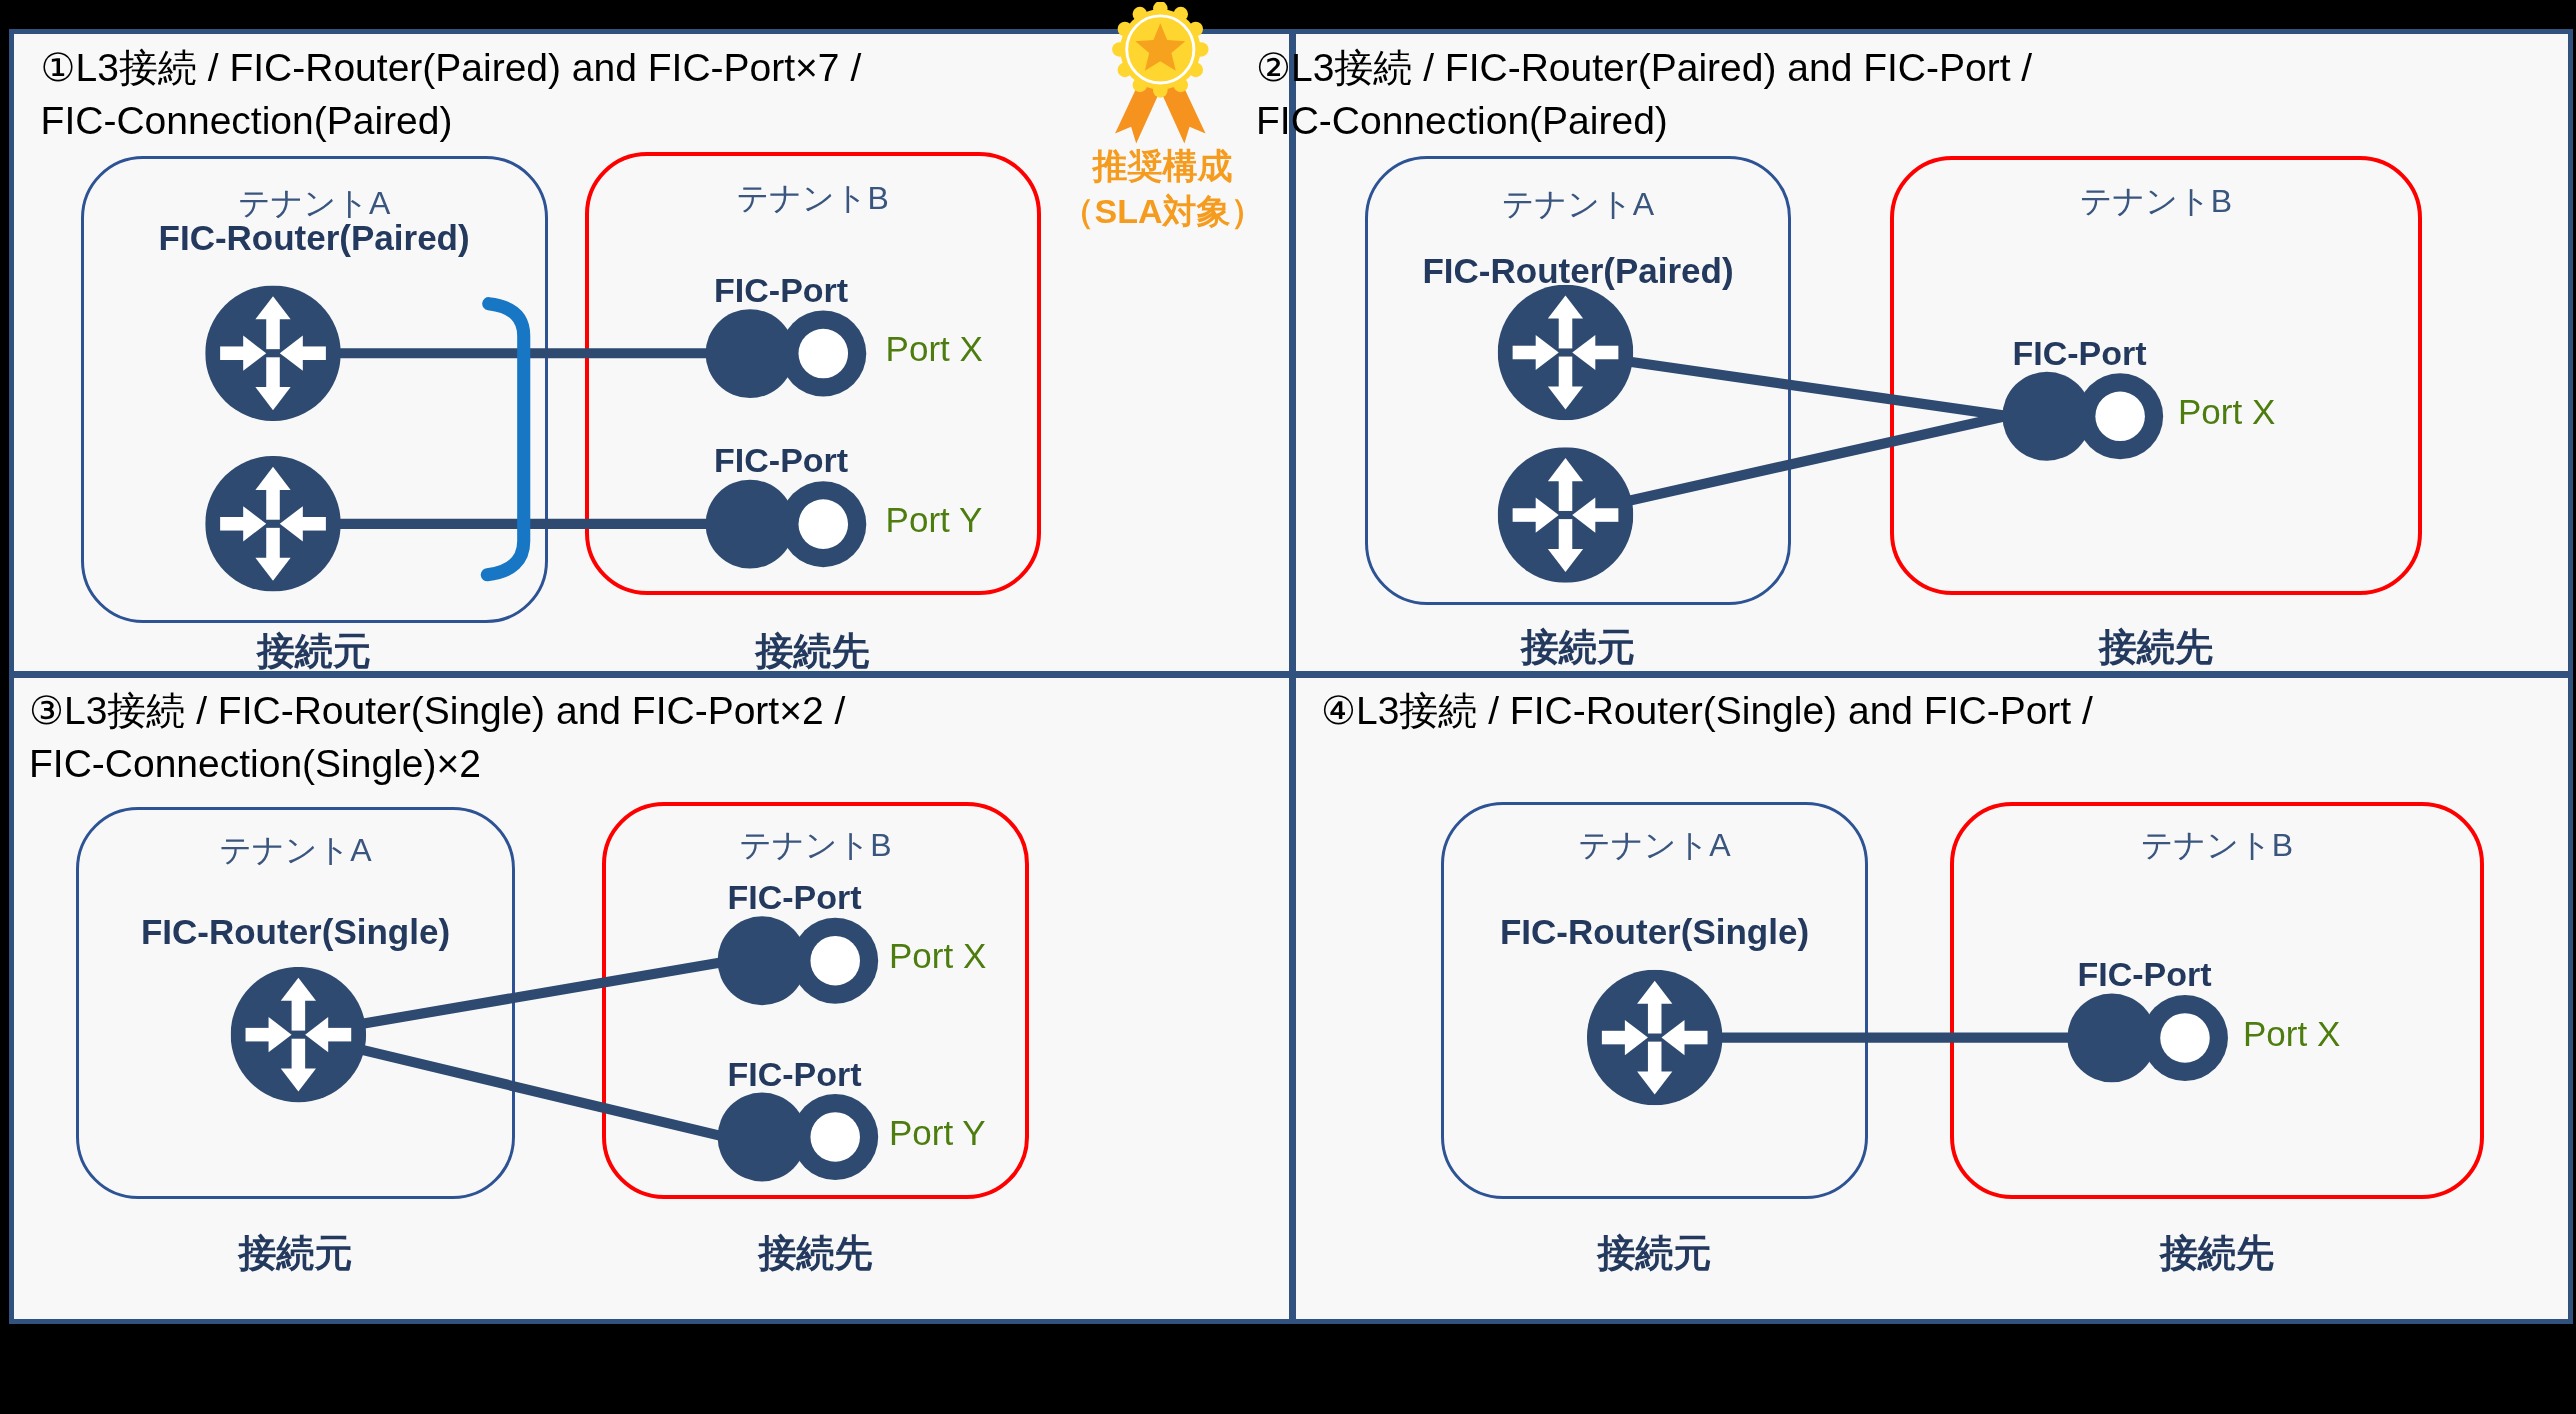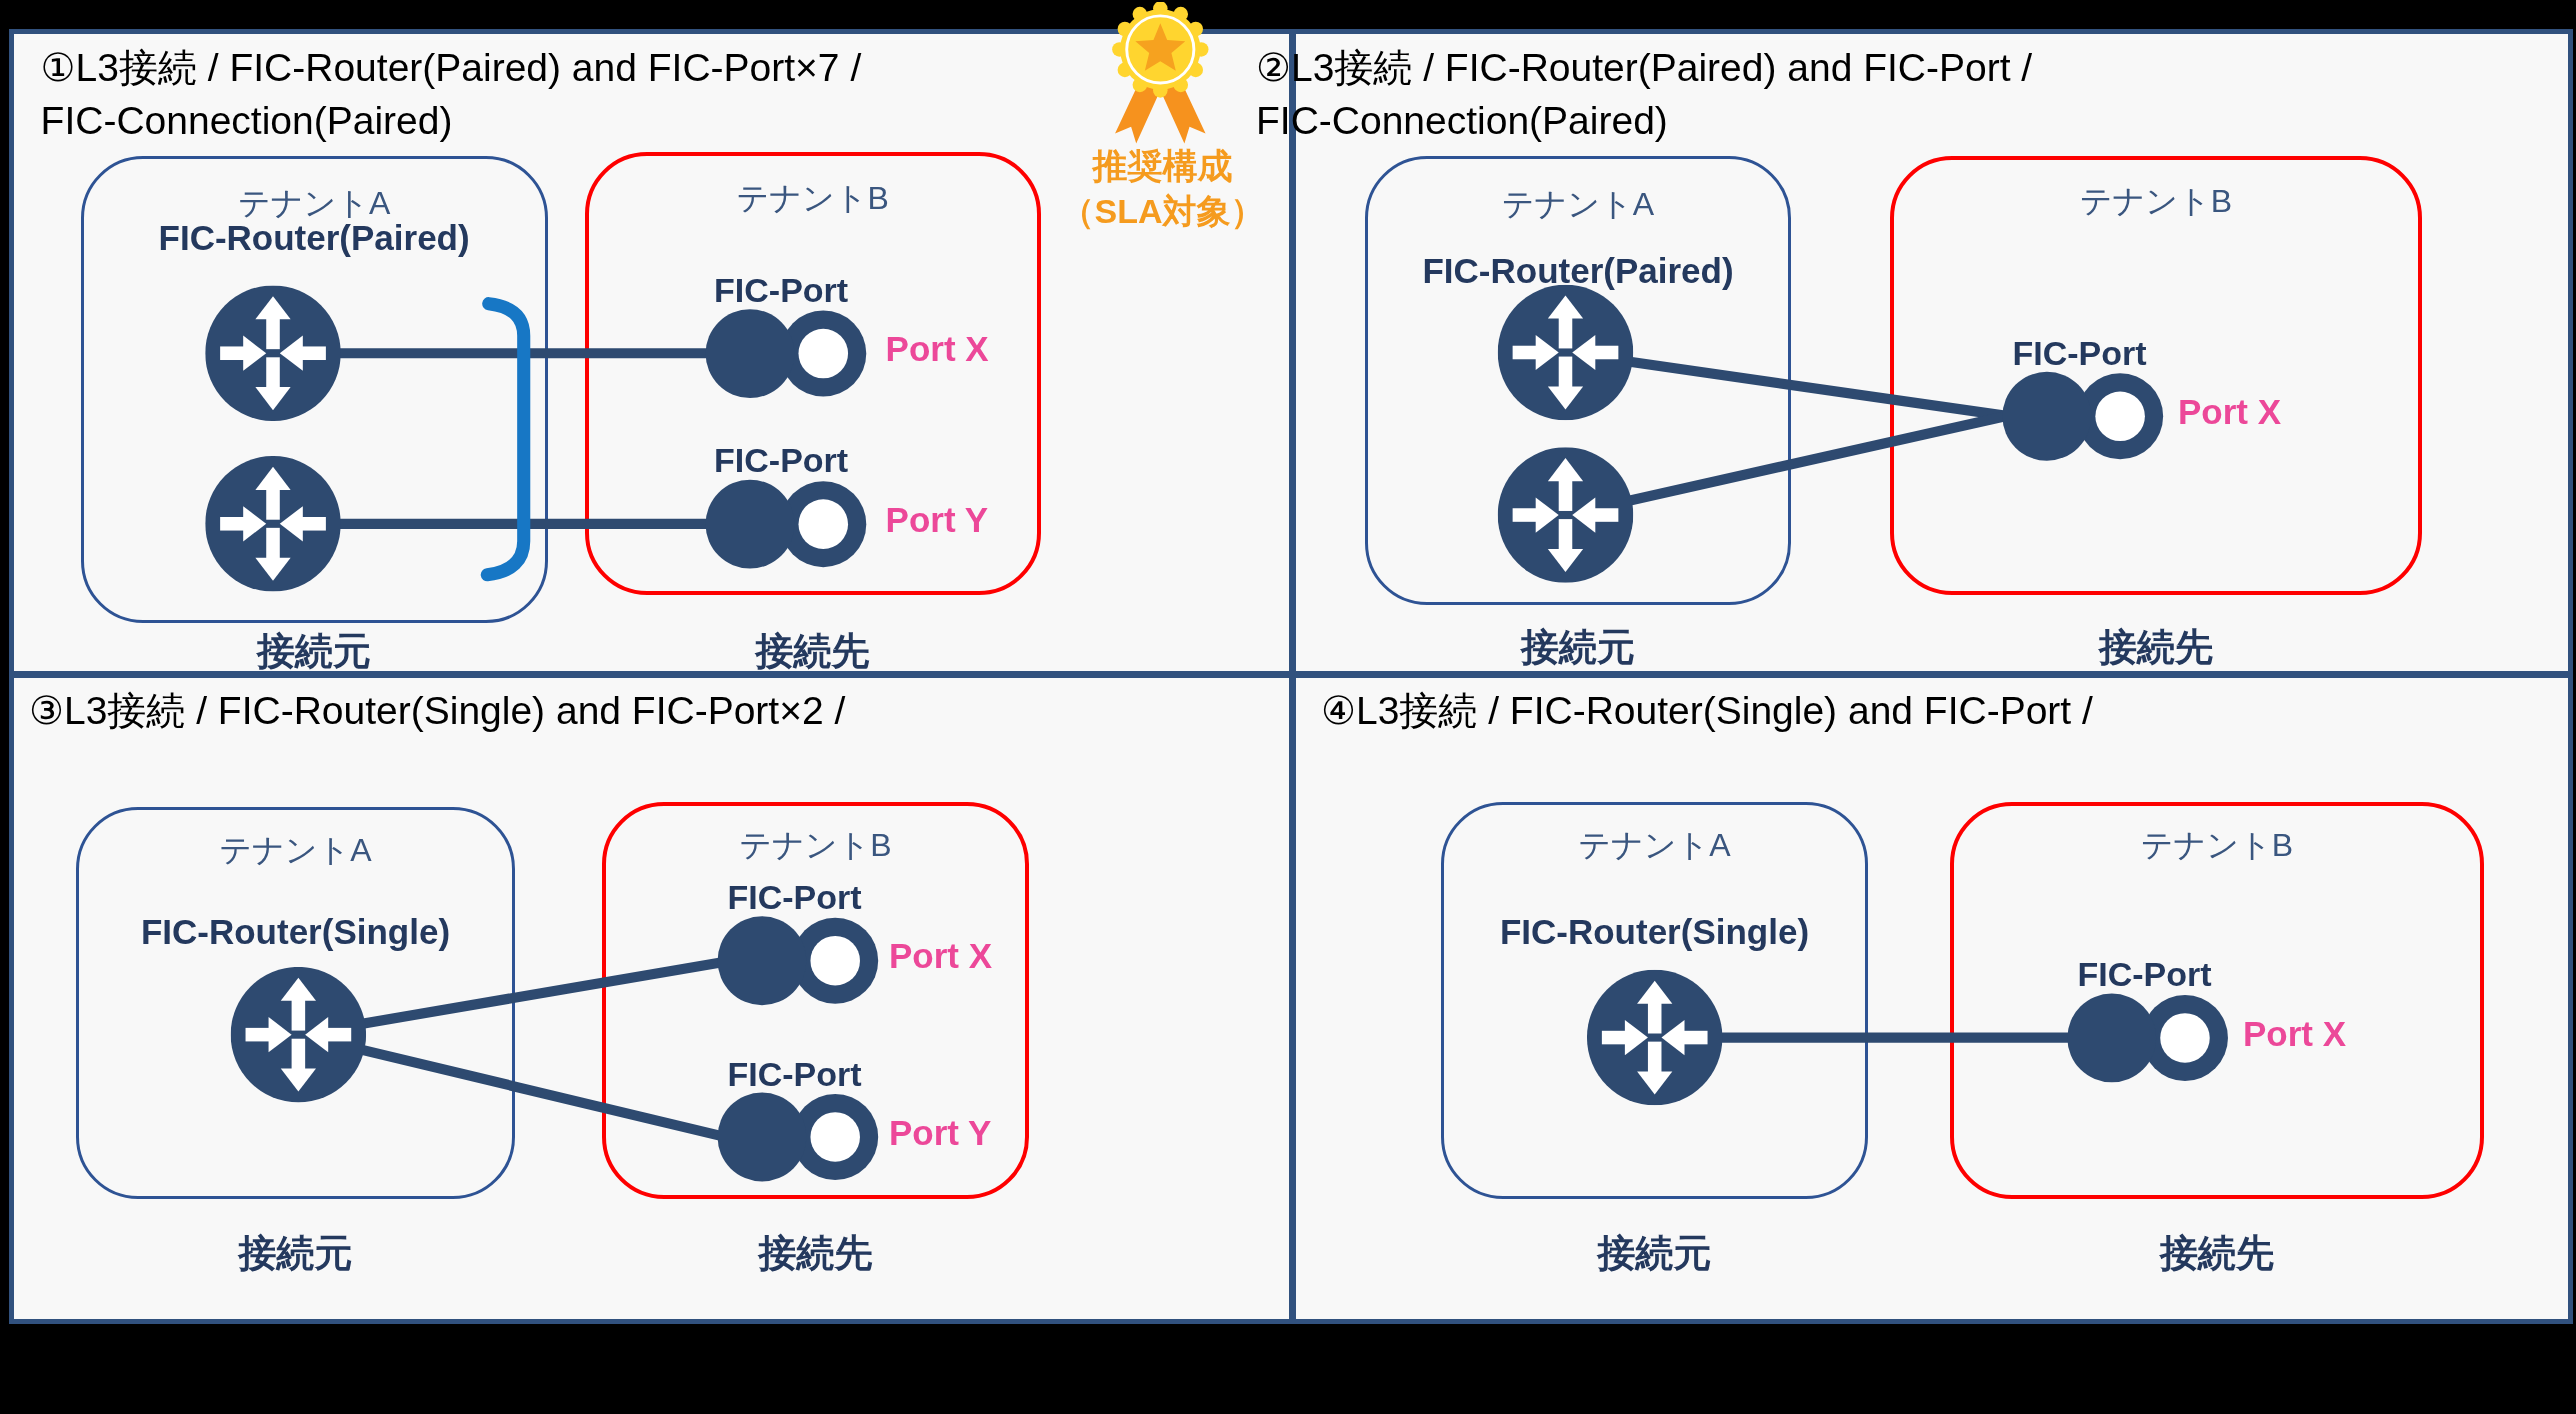--- a/index.html
+++ b/index.html
@@ -23,21 +23,21 @@
   .t1{top:13px;}
   .t2{top:66px;}
   .box{position:absolute;box-sizing:border-box;border-radius:62px;}
   .boxA{border:3.6px solid #2E5394;}
   .boxB{border:4.4px solid #FE0000;}
   .lbl{position:absolute;text-align:center;white-space:nowrap;}
   .tenant{color:#3A567F;font-size:32px;}
   .strong{color:#24395E;font-weight:bold;}
   .router-lbl{font-size:35px;}
   .port-lbl{font-size:34px;}
-  .port-name{position:absolute;font-size:35px;color:#ec4899;font-weight:bold;white-space:nowrap;}
+  .port-name{position:absolute;font-size:35px;color:#4d7c0f;font-weight:normal;white-space:nowrap;}
   .endpoint{font-size:38px;}
   .overlay{position:absolute;left:0;top:0;}
   .badge{position:absolute;left:1053px;top:1.5px;width:219px;height:241px;z-index:5;}
   .badge-text{position:absolute;left:0;width:219px;text-align:center;font-weight:bold;
     color:#F59B1E;white-space:nowrap;}
   .bt1{top:141px;font-size:35px;}
   .bt2{top:187px;font-size:34px;}
 </style>
 </head>
 <body>
@@ -116,20 +116,21 @@
   <div class="lbl strong router-lbl" style="left:135px;top:217px;width:426px;">FIC-Router(Paired)</div>
   <div class="lbl tenant" style="left:660px;top:146px;width:532px;">テナントB</div>
   <div class="lbl strong port-lbl" style="left:740px;top:300px;width:219px;">FIC-Port</div>
   <div class="port-name" style="left:948px;top:358px;">Port X</div>
   <div class="lbl strong endpoint" style="left:135px;top:588px;width:426px;">接続元</div>
   <div class="lbl strong endpoint" style="left:660px;top:588px;width:532px;">接続先</div>
 </div>
 
 <div class="quad q3">
   <div class="title t1">③L3接続 / FIC-Router(Single) and FIC-Port×2 /</div>
+  <div class="title t2">FIC-Connection(Single)×2</div>
 
   <div class="box boxA" style="left:73px;top:130px;width:439px;height:392px;"></div>
   <div class="box boxB" style="left:599px;top:125px;width:427px;height:397px;"></div>
 
   <svg class="overlay" width="1274" height="641" viewBox="0 0 1748 880">
     <line x1="405" y1="491" x2="985" y2="392" stroke="#2E4A70" stroke-width="14"></line>
     <line x1="405" y1="491" x2="985" y2="630" stroke="#2E4A70" stroke-width="14"></line>
     <use href="#sym-router" x="312" y="398" width="186" height="186"></use>
     <use href="#sym-port" x="979" y="327" width="225" height="125"></use>
     <use href="#sym-port" x="979" y="569" width="225" height="125"></use>

